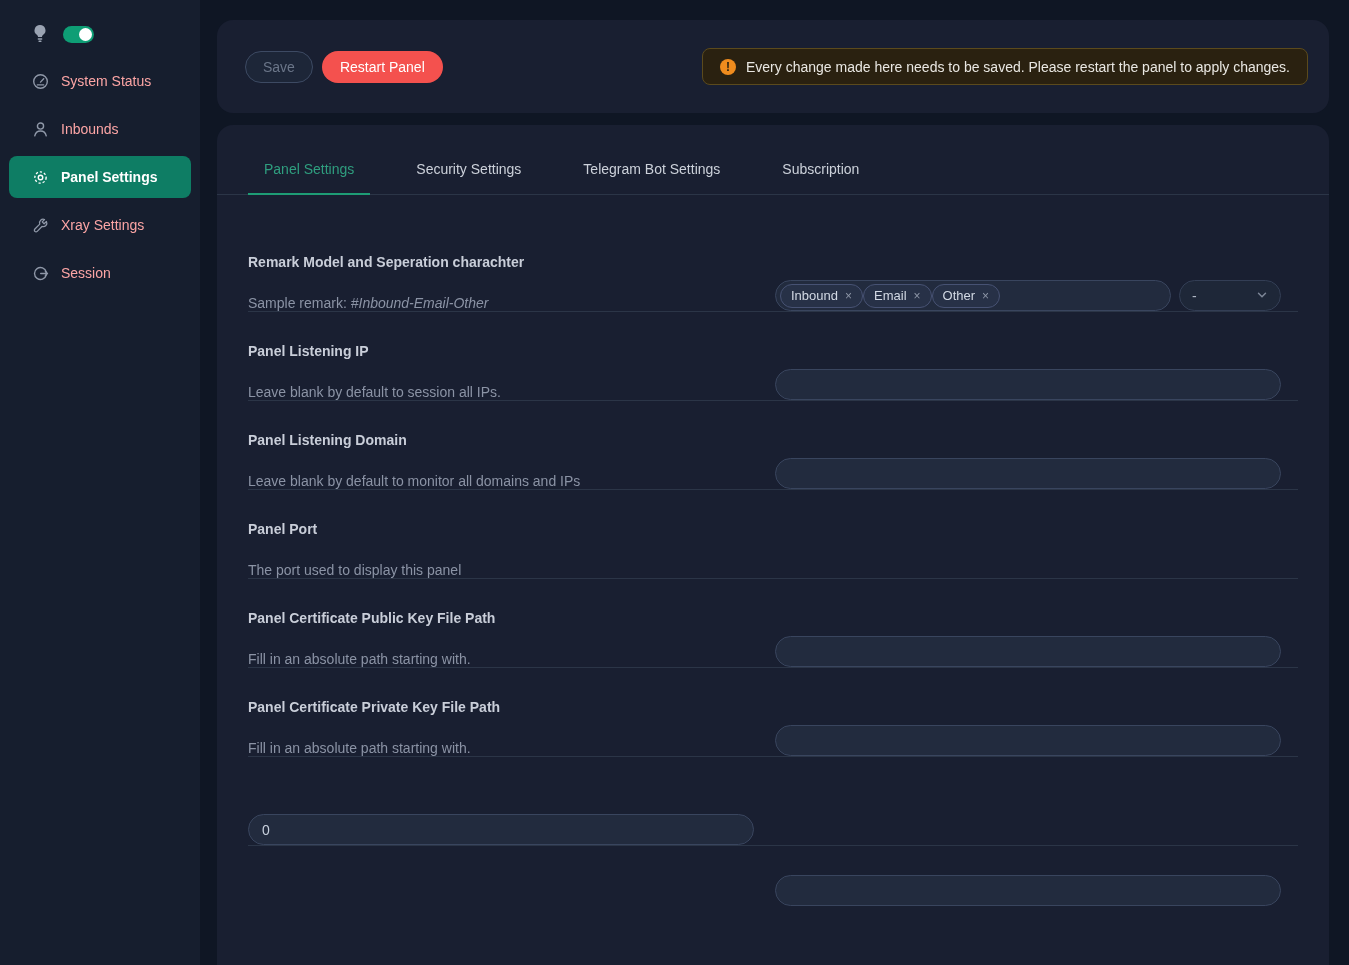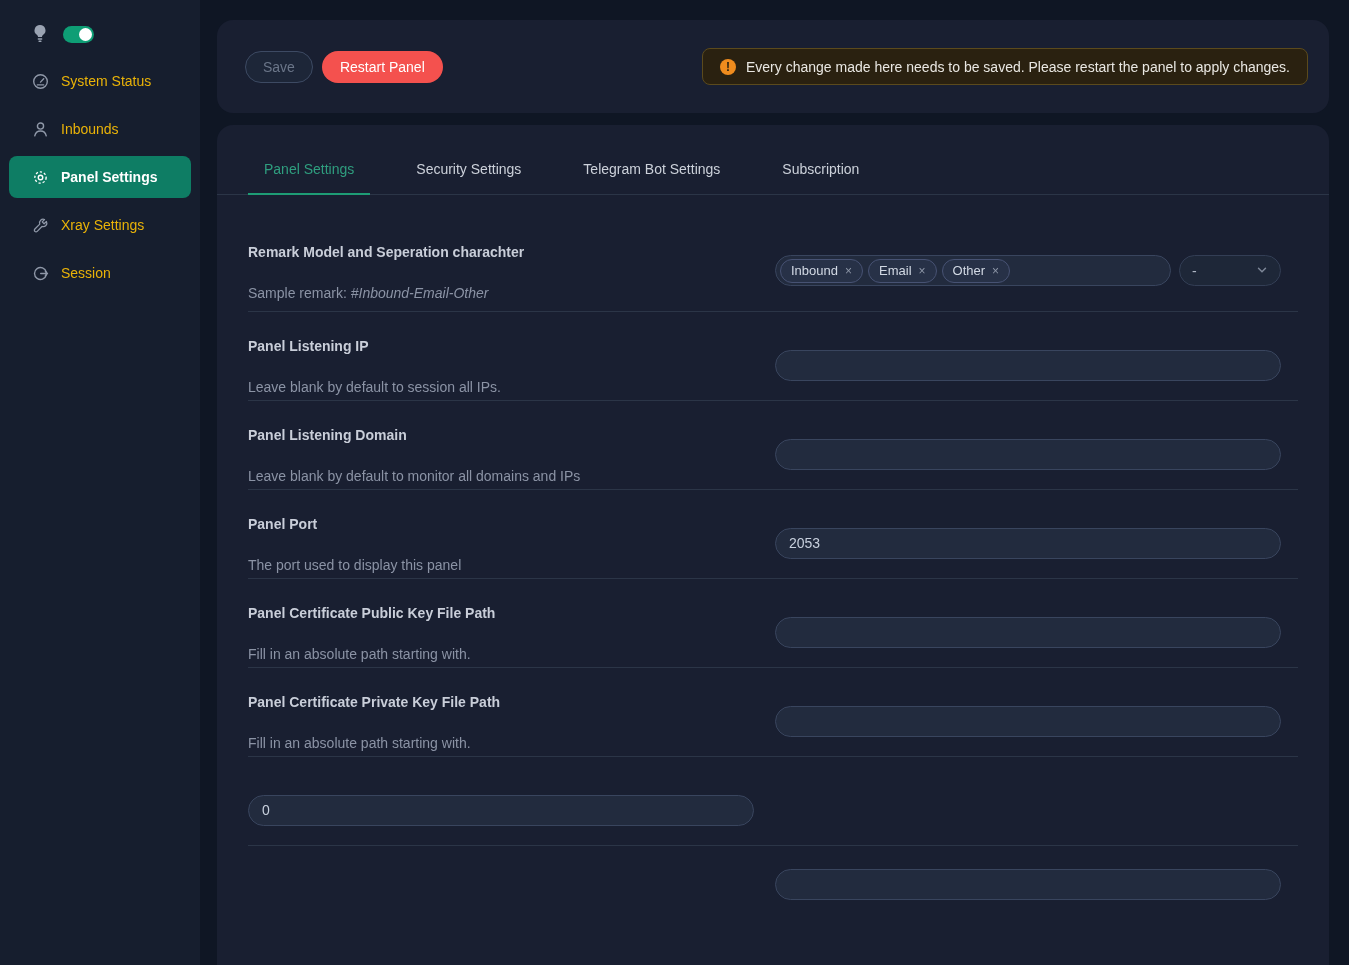--- a/index.html
+++ b/index.html
@@ -22,21 +22,21 @@
     position: relative; cursor: pointer; border: none;
   }
   .switch .knob {
     position: absolute; top: 2px; right: 2px; width: 13px; height: 13px;
     border-radius: 50%; background: #ffffff;
   }
   .nav { margin-top: 14px; }
   .nav-item {
     display: flex; align-items: center; gap: 12px;
     height: 42px; margin: 0 9px 6px; padding-left: 23px;
-    border-radius: 8px; font-size: 14px; color: #eab308; cursor: pointer;
+    border-radius: 8px; font-size: 14px; color: #fca5a5; cursor: pointer;
   }
   .nav-item .nav-icon { width: 17px; height: 17px; display: flex; align-items: center; justify-content: center; }
   .nav-item svg { stroke: #8f98a8; }
   .nav-item.active { background: #0e7d64; color: #ffffff; font-weight: 700; }
   .nav-item.active svg { stroke: #ffffff; }
   
   .main { flex: 1; padding: 20px 20px 0 17px; }
   .card { background: #191f31; border-radius: 16px; }
   .topbar { height: 93px; display: flex; align-items: center; padding: 0 21px 0 28px; }
   .btn {
@@ -66,38 +66,38 @@
     font-size: 14px; color: #ccd1da; padding: 8px 16px 17px; margin-right: 30px;
     position: relative; cursor: pointer; white-space: nowrap;
   }
   .tab.active { color: #2f9e7f; }
   .tab.active::after {
     content: ""; position: absolute; left: 0; right: 0; bottom: -1px;
     height: 2px; background: #1e9c75;
   }
   .rows { padding: 0 31px; }
   .row {
-    display: flex; justify-content: space-between; align-items: center;
+    display: flex; justify-content: space-between; align-items: flex-end;
     border-bottom: 1px solid #2b3547; padding-top: 18px; height: 89px;
   }
   .row.first { padding-top: 35px; height: 117px; }
   .row.partial { border-bottom: none; padding-top: 17px; height: 60px; }
   .row-left { padding-top: 3px; }
   .s-label { font-size: 14px; font-weight: 700; color: #c9ced9; }
   .s-desc { margin-top: 25px; font-size: 14px; color: #8b93a5; }
   .s-desc em { font-style: italic; }
   .row-control { width: 506px; margin-right: 17px; flex-shrink: 0; display: flex; gap: 8px; }
   .text-input {
     width: 100%; height: 31px; background: #222b3e; border: 1px solid #39455e;
     border-radius: 16px; color: #c8d0dd; font-size: 14px; padding: 0 13px;
     outline: none; font-family: inherit;
   }
   .tags-box {
     flex: 1; height: 31px; background: #222b3e; border: 1px solid #39455e;
-    border-radius: 16px; display: flex; align-items: center; gap: 5px; padding: 0 4px;
+    border-radius: 16px; display: flex; align-items: center; padding: 0 4px;
     cursor: text;
   }
   .tag {
     height: 24px; background: #273147; border: 1px solid #475273; border-radius: 12px;
     display: flex; align-items: center; gap: 7px; padding: 0 10px;
     font-size: 13px; color: #d2d9e4; white-space: nowrap;
   }
   .tag .tag-x { color: #8d96a7; font-size: 12px; line-height: 1; cursor: pointer; }
   .sep-select {
     width: 102px; height: 31px; background: #1e2738; border: 1px solid #333e55;
@@ -242,23 +242,20 @@
         <div class="row-control">
           <input class="text-input" value="" style="">
         </div>
       </div>
 
       <div class="row">
         <div class="row-left">
           <div class="s-label">Panel Port</div>
           <div class="s-desc">The port used to display this panel</div>
         </div>
-        <div class="row-control">
-          <input class="text-input" value="2053" style="">
-        </div>
       </div>
 
       <div class="row">
         <div class="row-left">
           <div class="s-label">Panel Certificate Public Key File Path</div>
           <div class="s-desc">Fill in an absolute path starting with.</div>
         </div>
         <div class="row-control">
           <input class="text-input" value="" style="">
         </div>

